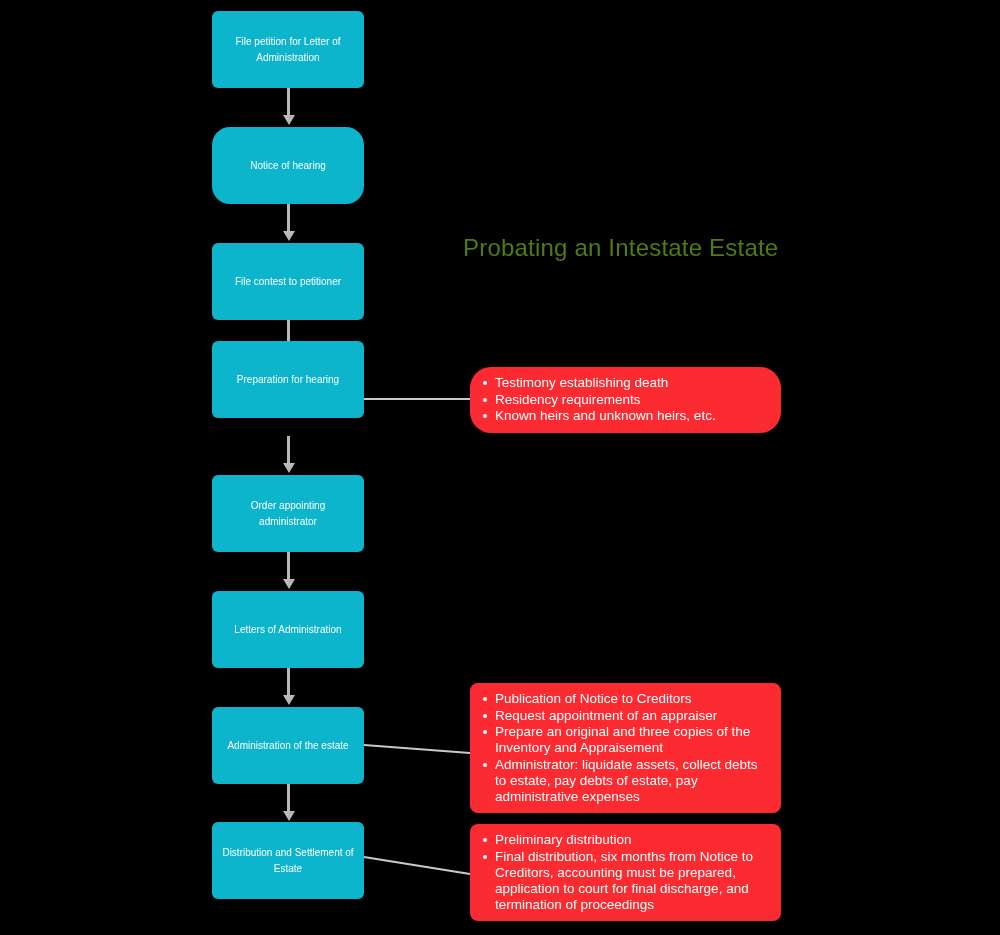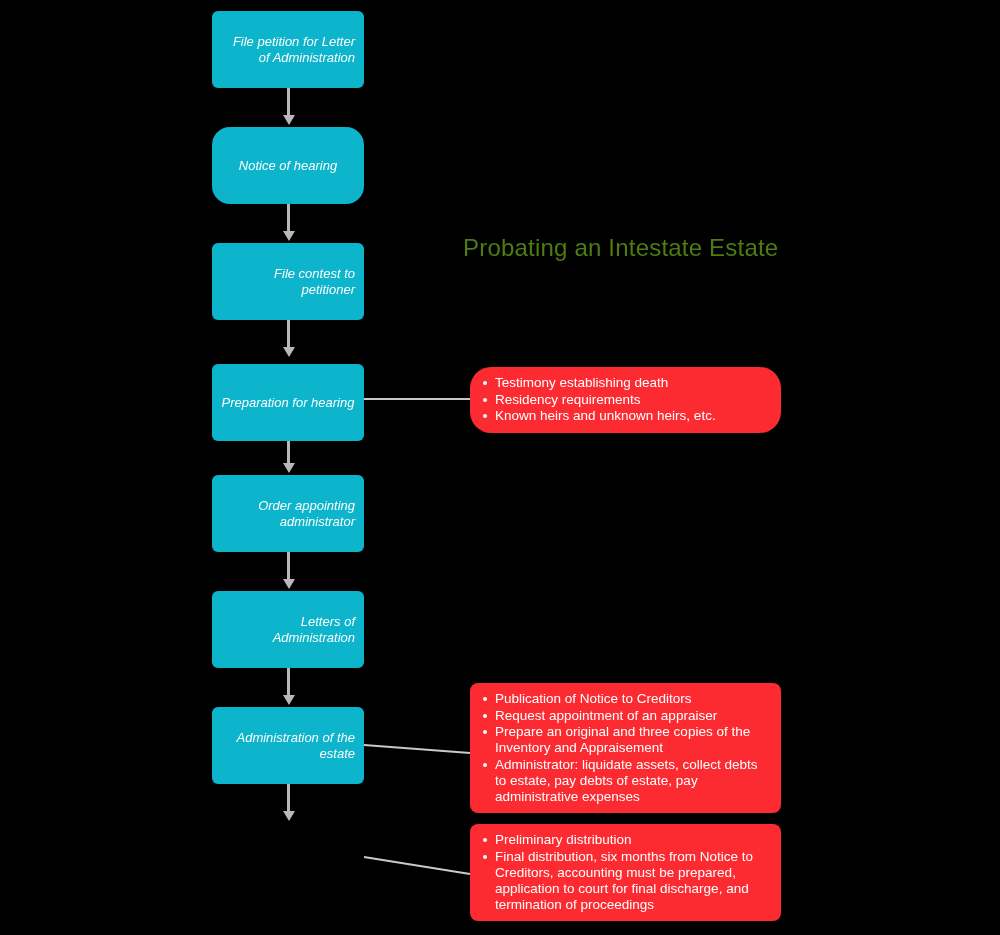--- a/index.html
+++ b/index.html
@@ -37,25 +37,24 @@
     background: #0cb4cc;
     border-radius: 6px;
     display: flex;
     align-items: center;
     justify-content: center;
     box-sizing: border-box;
     padding: 4px 9px;
   }
   .node-label {
     color: #ffffff;
-    font-size: 13px;
+    font-size: 10px;
     line-height: 16px;
-    text-align: right;
+    text-align: center;
     font-weight: 400;
-    font-style: italic;
   }
 
   
   .note {
     position: absolute;
     left: 470px;
     width: 311px;
     background: #fc2b32;
     border-radius: 8px;
     box-sizing: border-box;
@@ -136,31 +135,34 @@
 
   <div class="node" style="top:11px;">
     <span class="node-label">File petition for Letter of Administration</span>
   </div>
   <div class="node" style="top:127px;border-radius:18px;">
     <span class="node-label">Notice of hearing</span>
   </div>
   <div class="node" style="top:243px;">
     <span class="node-label">File contest to petitioner</span>
   </div>
-  <div class="node" style="top:364px;">
+  <div class="node" style="top:341px;">
     <span class="node-label">Preparation for hearing</span>
   </div>
   <div class="node" style="top:475px;">
     <span class="node-label">Order appointing administrator</span>
   </div>
   <div class="node" style="top:591px;">
     <span class="node-label">Letters of Administration</span>
   </div>
   <div class="node" style="top:707px;">
     <span class="node-label">Administration of the estate</span>
+  </div>
+  <div class="node" style="top:822px;">
+    <span class="node-label">Distribution and Settlement of Estate</span>
   </div>
 
   <div class="note" style="top:367px;border-radius:21px;">
     <ul class="note-list">
       <li class="note-item">Testimony establishing death</li>
       <li class="note-item">Residency requirements</li>
       <li class="note-item">Known heirs and unknown heirs, etc.</li>
     </ul>
   </div>
 

